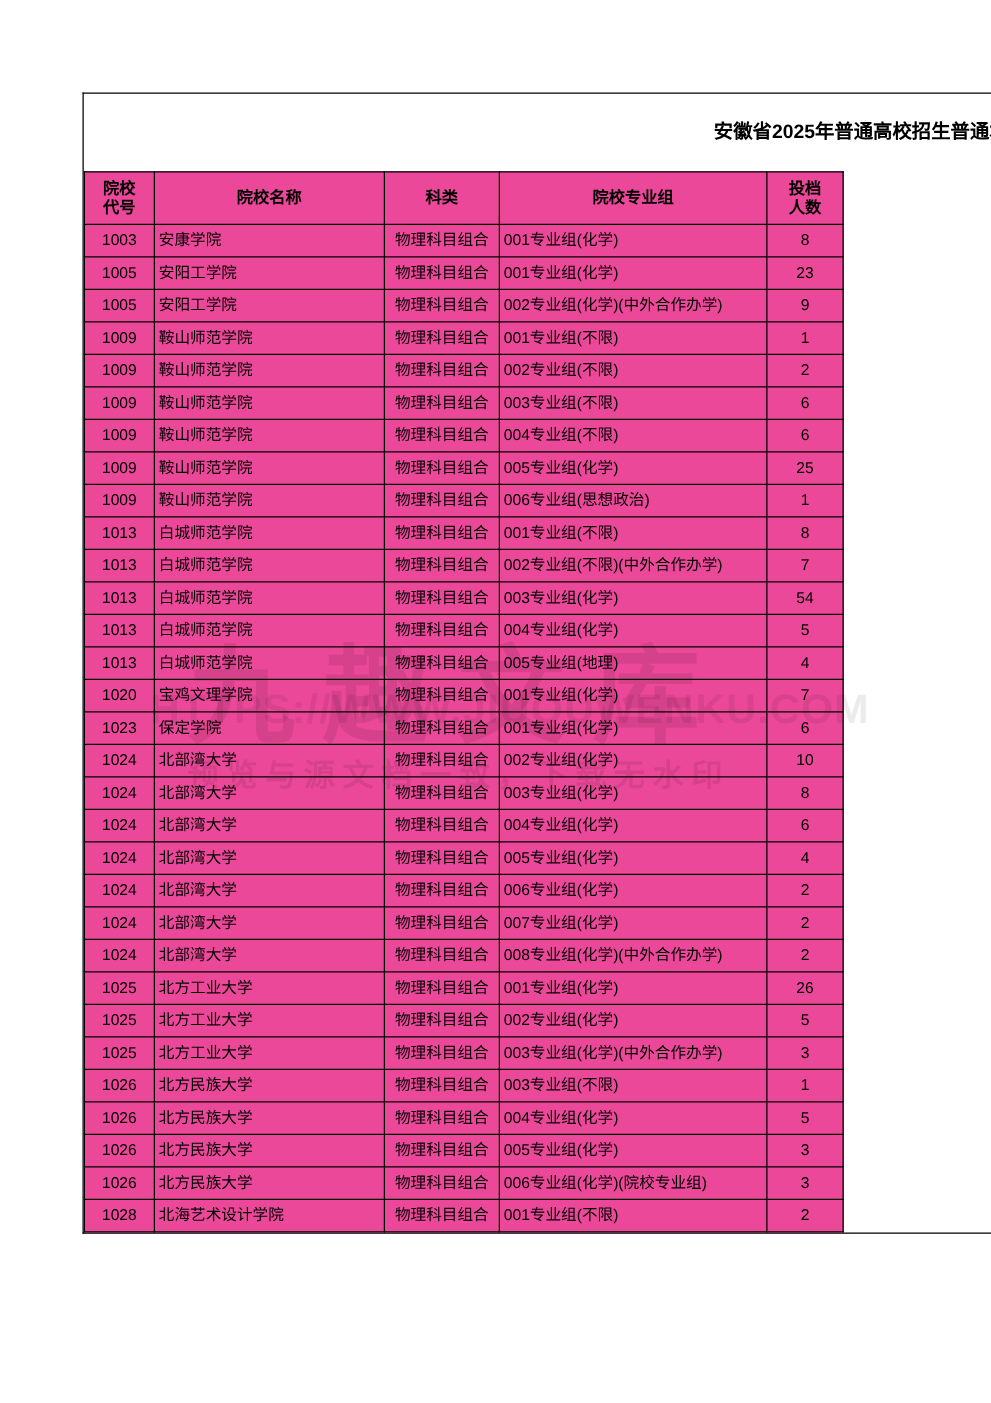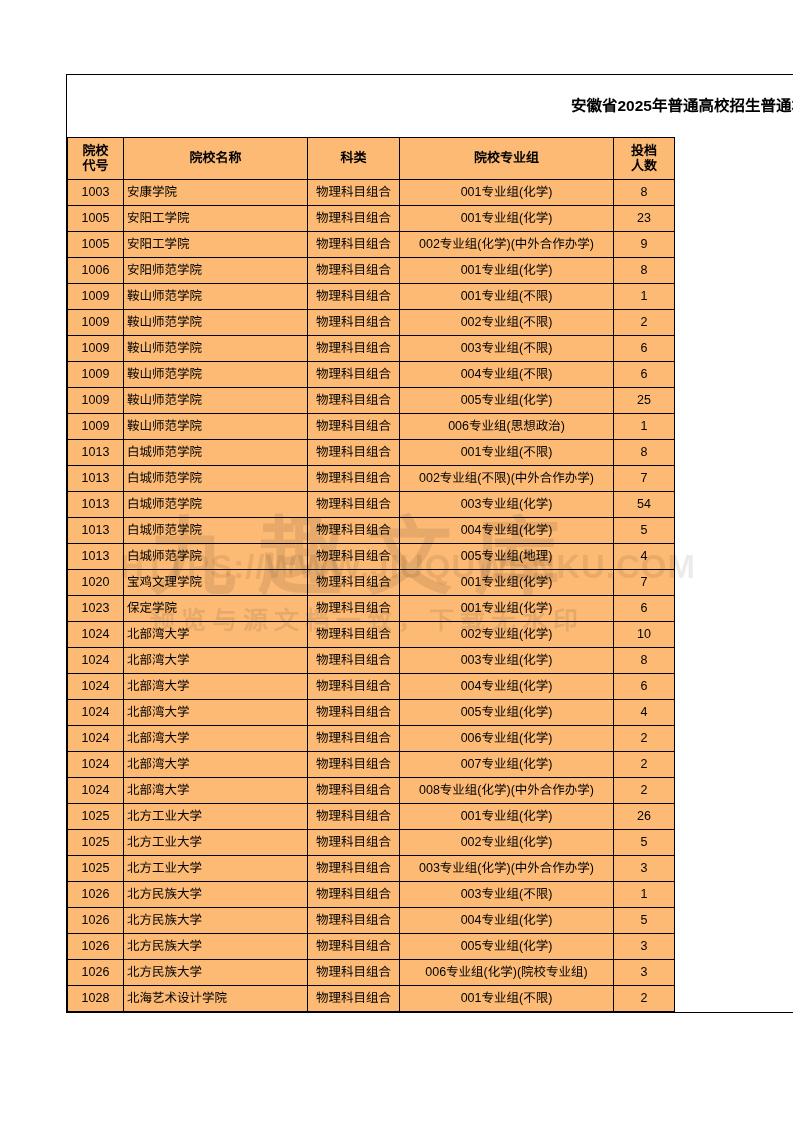--- a/index.html
+++ b/index.html
@@ -45,21 +45,21 @@
     letter-spacing: 0px;
     line-height: 1.2;
   }
 
   
   #score-table {
     border-collapse: collapse;
     table-layout: fixed;
     width: 607px;
     margin: 0;
-    background: #fdba74;
+    background: #ec4899;
   }
   #score-table th,
   #score-table td {
     border: 1px solid #000000;
     padding: 0 3px;
     box-sizing: border-box;
     font-size: 12.5px;
     line-height: 1.15;
     vertical-align: middle;
     background: transparent;
@@ -72,21 +72,21 @@
   }
   #score-table tbody td {
     height: 26px;
     font-weight: normal;
   }
 
   
   .col-code   { width: 56px;  text-align: center; }
   .col-name   { width: 184px; text-align: left; padding-left: 6px; }
   .col-subj   { width: 92px;  text-align: center; }
-  .col-group  { width: 214px; text-align: center; }
+  .col-group  { width: 214px; }
   .col-count  { width: 61px;  text-align: center; }
 
   
   .hdr-stack { line-height: 1.25; }
 
   
   #watermark {
     position: absolute;
     left: 0;
     top: 0;
@@ -173,27 +173,20 @@
           <td class="col-count">23</td>
         </tr>
         <tr>
           <td class="col-code">1005</td>
           <td class="col-name">安阳工学院</td>
           <td class="col-subj">物理科目组合</td>
           <td class="col-group">002专业组(化学)(中外合作办学)</td>
           <td class="col-count">9</td>
         </tr>
         <tr>
-          <td class="col-code">1006</td>
-          <td class="col-name">安阳师范学院</td>
-          <td class="col-subj">物理科目组合</td>
-          <td class="col-group">001专业组(化学)</td>
-          <td class="col-count">8</td>
-        </tr>
-        <tr>
           <td class="col-code">1009</td>
           <td class="col-name">鞍山师范学院</td>
           <td class="col-subj">物理科目组合</td>
           <td class="col-group">001专业组(不限)</td>
           <td class="col-count">1</td>
         </tr>
         <tr>
           <td class="col-code">1009</td>
           <td class="col-name">鞍山师范学院</td>
           <td class="col-subj">物理科目组合</td>

